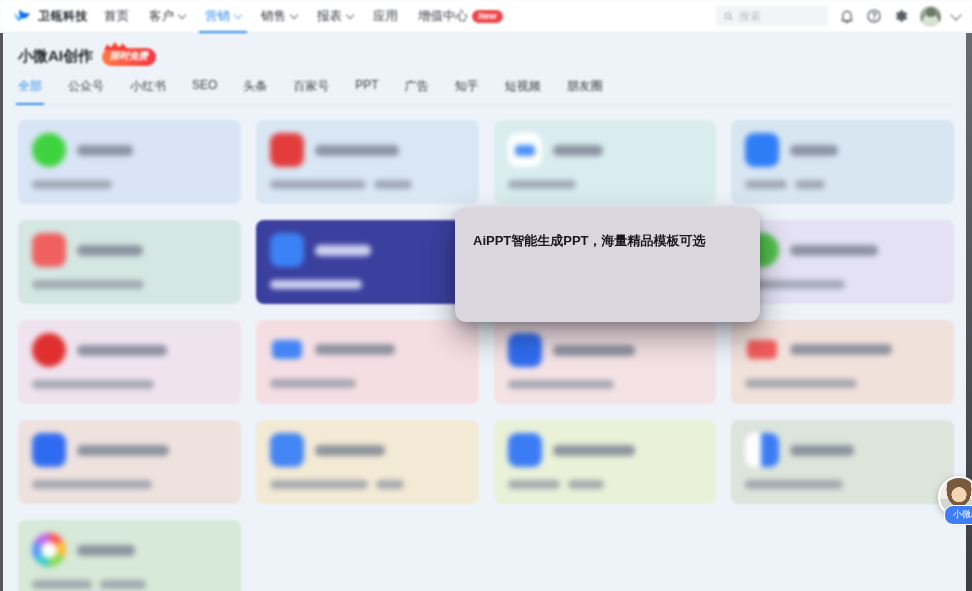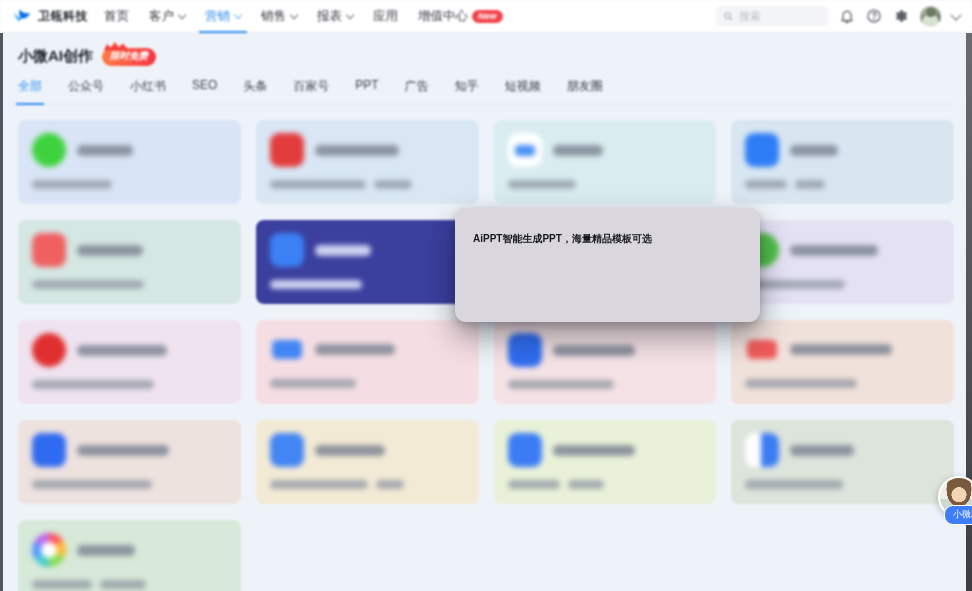--- a/index.html
+++ b/index.html
@@ -115,21 +115,21 @@
   }
   .tooltip-head { display:flex; align-items:center; gap:13px; }
   .aippt-logo {
     width:46px; height:46px; background:#fff; border-radius:15px;
     display:flex; align-items:center; justify-content:center;
     font-size:12.5px; font-weight:800; font-style:italic; letter-spacing:.2px;
   }
   .aippt-ai { color:#6f52e8; }
   .aippt-ppt { color:#23233c; }
   .tooltip-title { font-size:18px; font-weight:800; color:#0c0c12; }
-  .tooltip-desc { margin-top:11px; font-size:10px; font-weight:700; color:#17171d; }
+  .tooltip-desc { margin-top:11px; font-size:13px; font-weight:700; color:#17171d; }
 
   
   .assistant { position:absolute; left:938px; top:476px; z-index:15; }
   .asst-avatar {
     width:42px; height:42px; border-radius:50%; border:2px solid #fff; cursor:pointer;
     box-shadow:0 2px 7px rgba(0,0,0,.25);
     background:
       radial-gradient(circle at 50% 44%, #f3d4b3 0 26%, transparent 27%),
       radial-gradient(ellipse at 50% 30%, #7a5a3c 0 46%, transparent 47%),
       linear-gradient(180deg,#efece9 0 55%, #cfd8cf 55% 100%);

